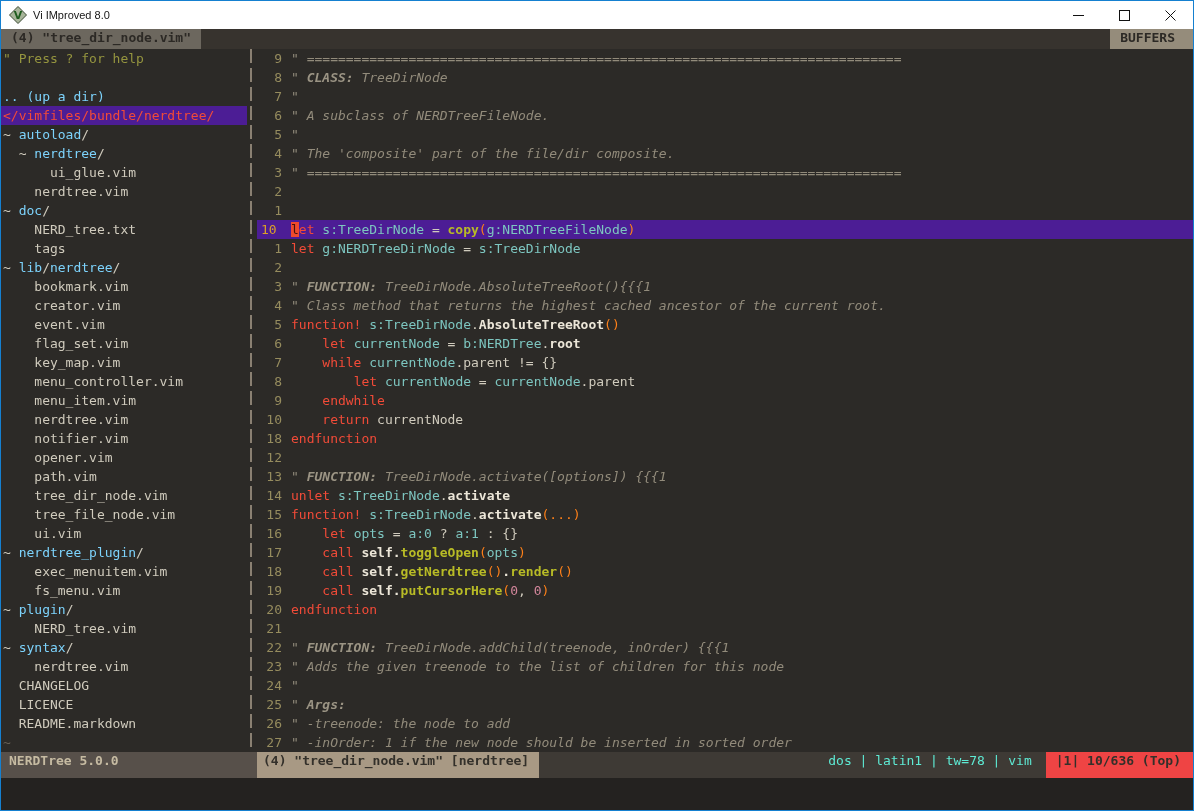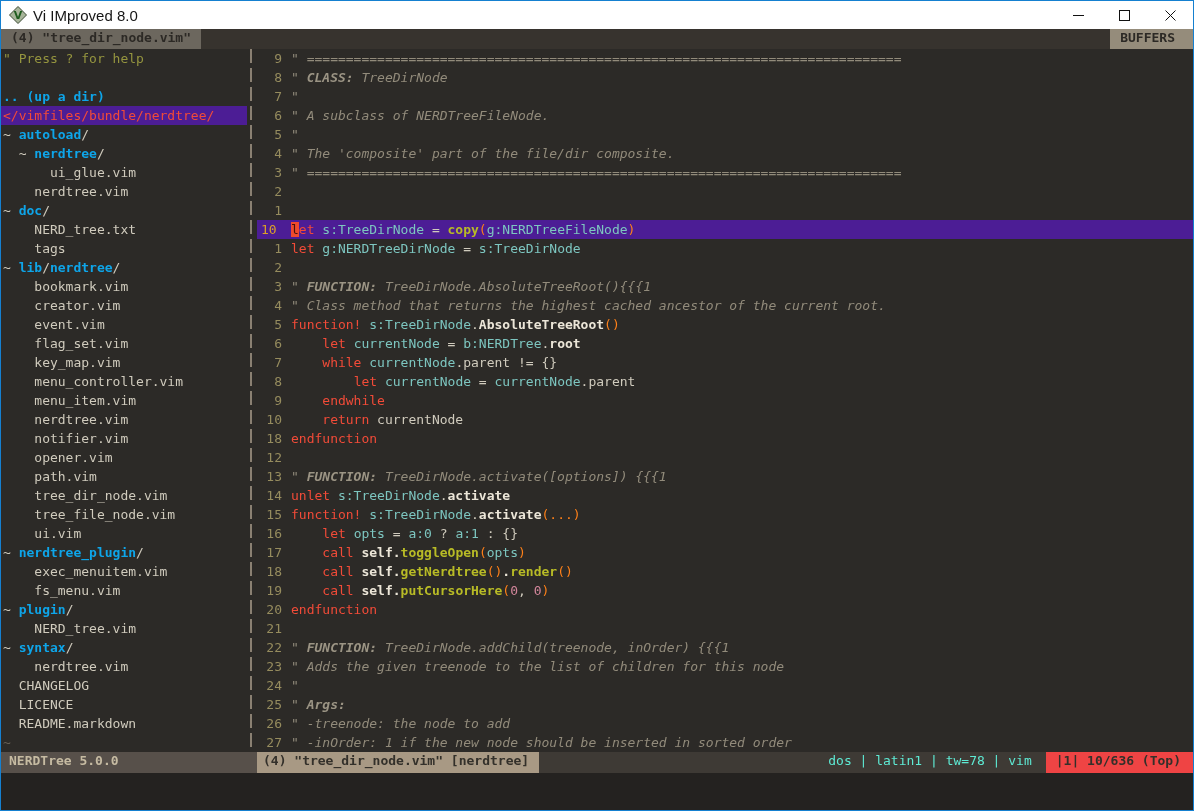--- a/index.html
+++ b/index.html
@@ -9,21 +9,21 @@
     border:1px solid #1580d0;
     background:#2c2a27;
     font-family:"DejaVu Sans Mono", monospace;
     font-size:13px;
     display:flex; flex-direction:column;
     overflow:hidden;
   }
   
   .titlebar { height:28px; background:#ffffff; display:flex; align-items:center; flex:0 0 auto; }
   .titlebar .appicon { width:18px; height:18px; margin:0 6px 0 8px; flex:0 0 auto; }
-  .titlebar .title { font-family:"Liberation Sans", sans-serif; font-size:15px; color:#151515; flex:1 1 auto; }
+  .titlebar .title { font-family:"Liberation Sans", sans-serif; font-size:11px; color:#151515; flex:1 1 auto; }
   .wbtn { width:46px; height:28px; display:flex; align-items:center; justify-content:center; flex:0 0 auto; }
   .wbtn svg { display:block; }
   
   .tabline { height:20px; background:#37332e; display:flex; align-items:stretch; flex:0 0 auto; }
   .tab { background:#6c675e; color:#2c2925; font-weight:bold; padding:1px 10px 0 10px; white-space:pre; }
   .tab-fill { flex:1 1 auto; }
   .buffers { background:#958c7b; color:#2c2925; font-weight:bold; padding:1px 18px 0 10px; }
   
   .main { height:703px; display:flex; flex:0 0 auto; overflow:hidden; }
   .nerdtree { width:246px; flex:0 0 auto; overflow:hidden; }
@@ -41,26 +41,26 @@
   .s-fg  { color:#d0cbbd; }
   .s-cm  { color:#928b7b; font-style:italic; }
   .s-cmb { color:#9b9484; font-style:italic; font-weight:bold; }
   .s-kw  { color:#f24b38; }
   .s-id  { color:#7dc6c0; }
   .s-fn  { color:#b8bb26; font-weight:bold; }
   .s-mth { color:#ece6d8; font-weight:bold; }
   .s-par { color:#fe8019; }
   .s-num { color:#d3869b; }
   .s-cur { background:#f04a2c; color:#47120a; }
-  .s-dir { color:#0ea5e9; font-weight:bold;margin-top:34px; }
+  .s-dir { color:#7dd3fc; font-weight:normal;margin-top:34px; }
   .s-red { color:#f24b38; }
   .s-help{ color:#95953f; }
   .s-tilde{ color:#665f54; }
   
-  .statusrow { height:21px; display:flex; flex:0 0 auto; font-weight:bold; }
+  .statusrow { height:26px; display:flex; flex:0 0 auto; font-weight:bold; }
   .st-left { width:256px; flex:0 0 auto; background:#57504a; color:#c6bba2; padding:1px 8px 0 8px; white-space:pre; }
   .st-active { flex:1 1 auto; background:#3e3a35; display:flex; }
   .st-file { background:#a89984; color:#33302a; padding:1px 10px 0 6px; white-space:pre; }
   .st-fill { flex:1 1 auto; }
   .st-opts { color:#5eead4; font-weight:normal; padding:1px 14px 0 0; white-space:pre; }
   .st-ruler { background:#ef4444; color:#33302a; padding:1px 12px 0 10px; white-space:pre; }
   
   .cmdline { flex:1 1 auto; background:#242220; }
 </style>
 </head>

